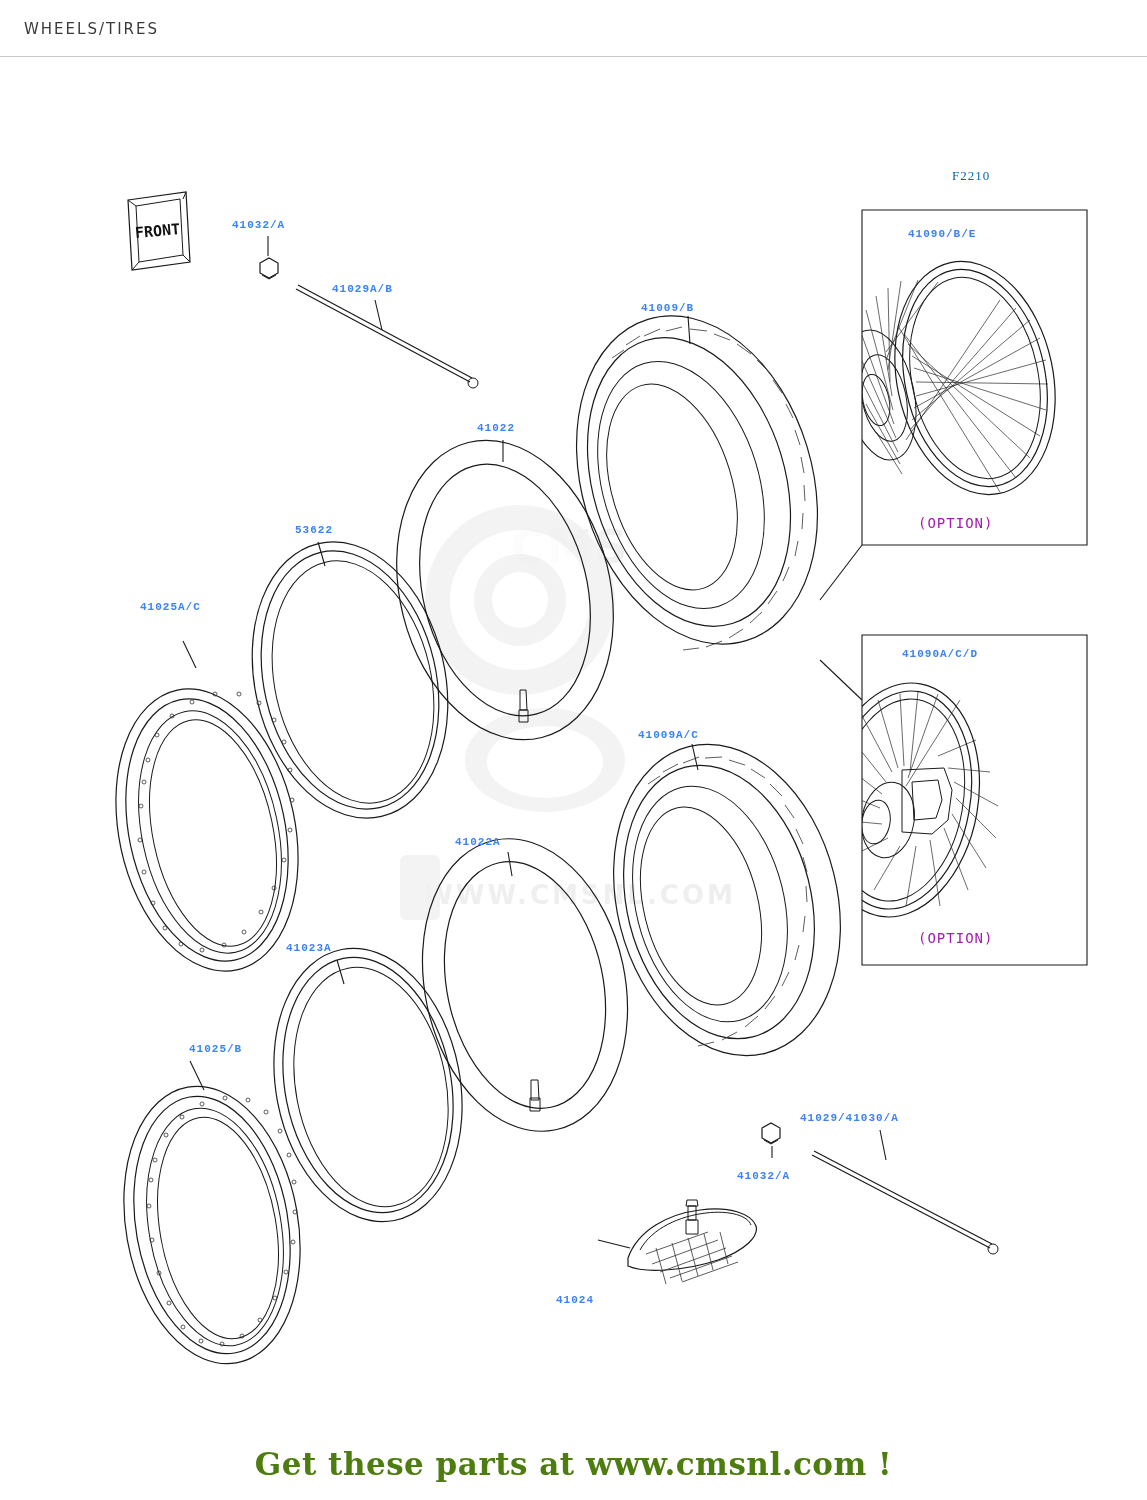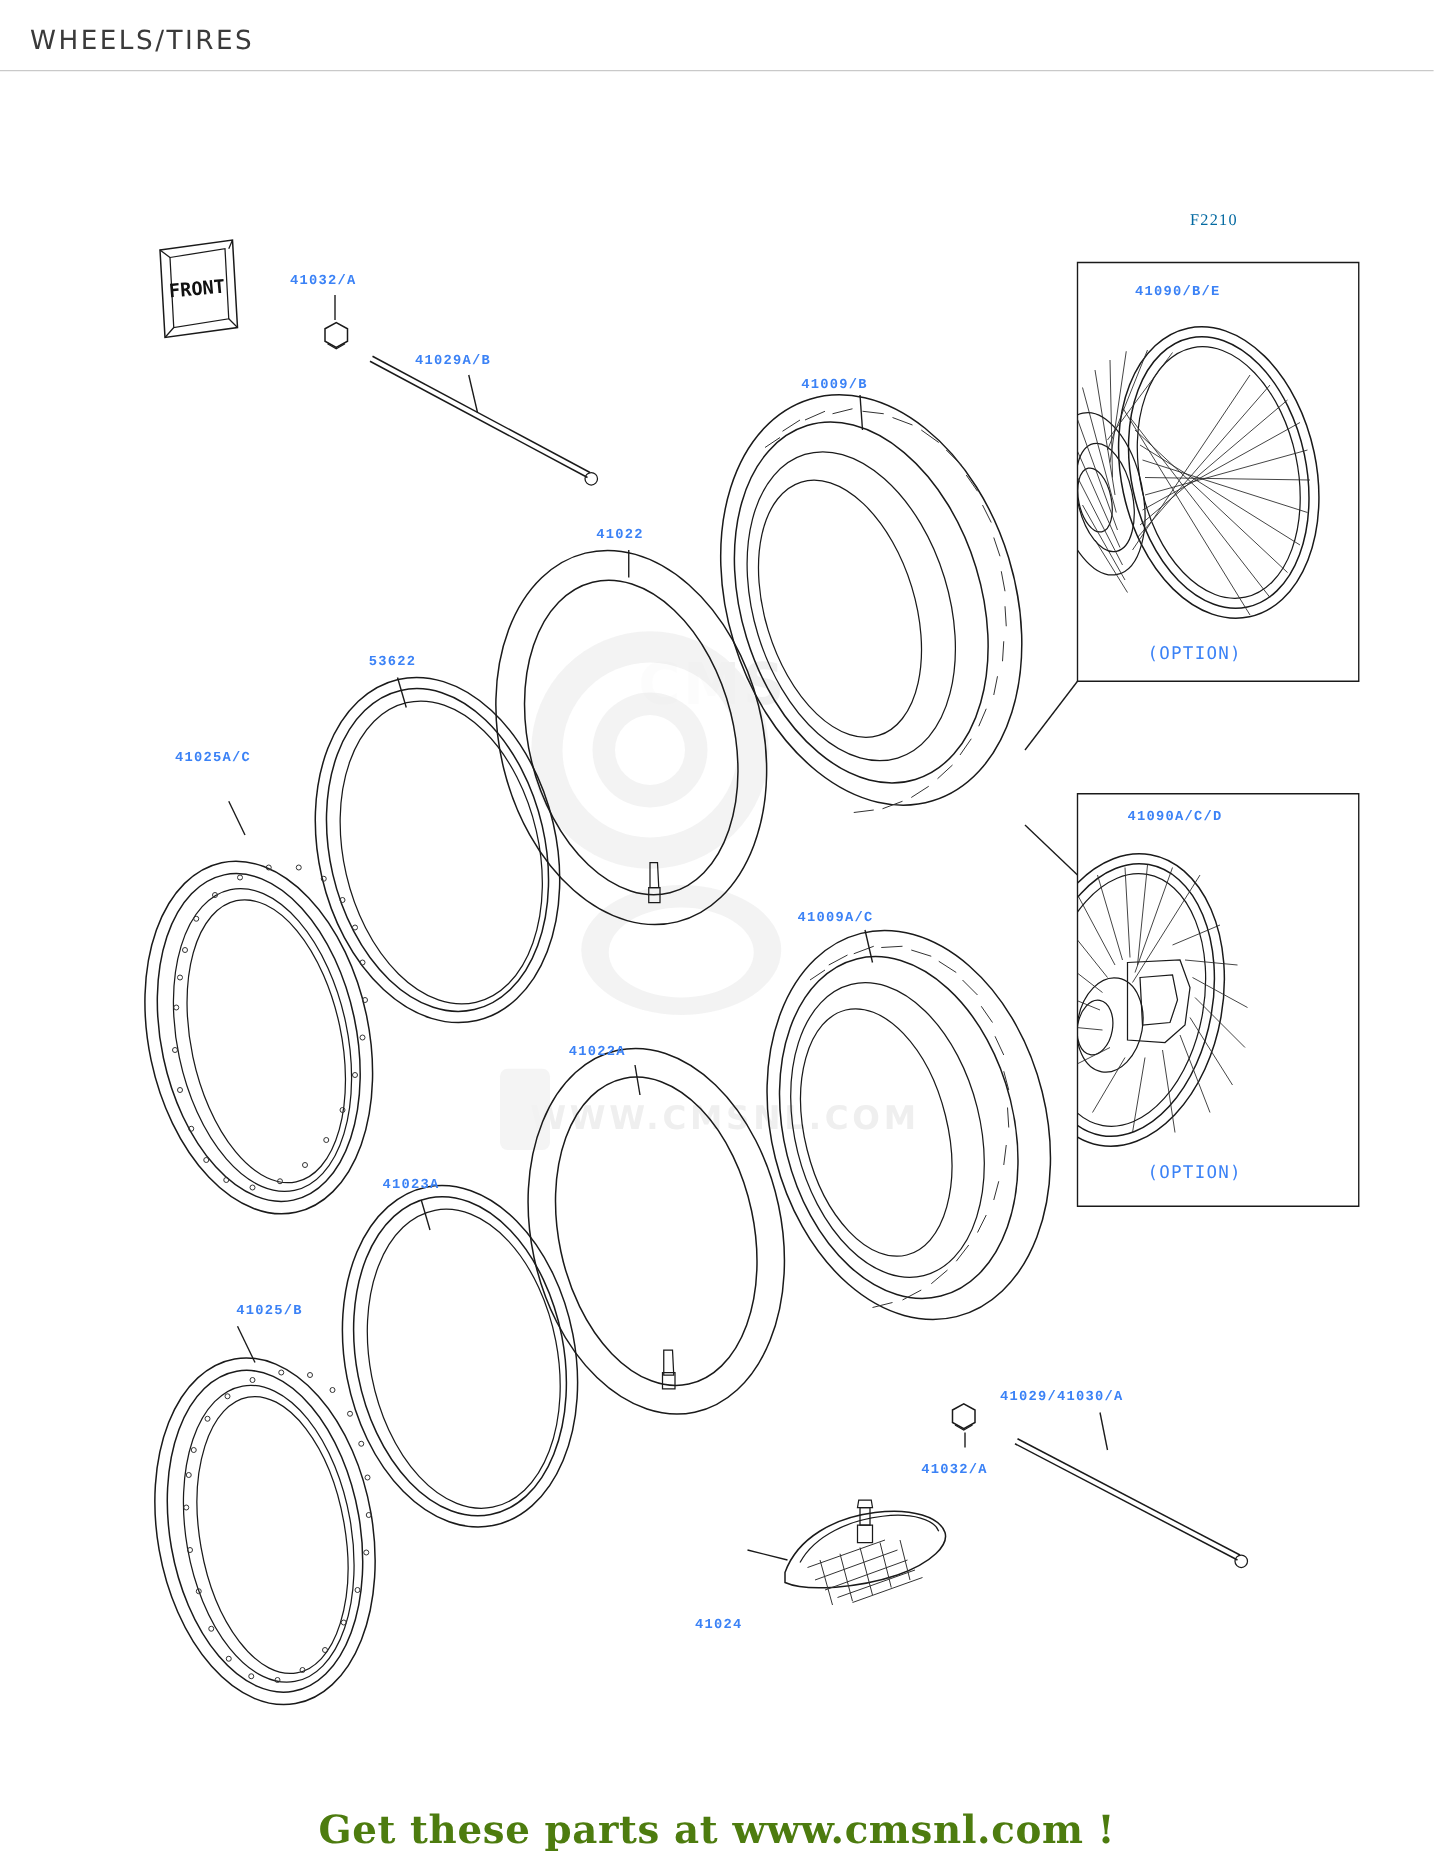--- a/index.html
+++ b/index.html
@@ -18,21 +18,21 @@
   #page {
     position: relative;
     width: 1147px;
     height: 1500px;
   }
   .title {
     position: absolute;
     left: 24px;
     top: 20px;
     font-family: "DejaVu Sans", sans-serif;
-    font-size: 21px;
+    font-size: 15px;
     letter-spacing: 2px;
     color: #3a3a3a;
   }
   .rule {
     position: absolute;
     left: 0;
     top: 56px;
     width: 1147px;
     height: 1px;
     background: #c9c9c9;
@@ -44,21 +44,21 @@
     font-weight: bold;
     letter-spacing: 1px;
     color: #3b82f6;
     white-space: nowrap;
   }
   .option-label {
     position: absolute;
     font-family: "DejaVu Sans Mono", monospace;
     font-size: 14px;
     letter-spacing: 1px;
-    color: #3b82f6;
+    color: #a21caf;
     white-space: nowrap;
   }
   .sheetcode {
     position: absolute;
     font-family: Liberation Serif, serif;
     font-size: 13px;
     letter-spacing: 1px;
     color: #0369a1;
   }
   .footer {
@@ -366,20 +366,20 @@
   <div class="option-label" style="left:918px; top:930px;">(OPTION)</div>
 
   <div class="label" style="left:232px; top:219px;">41032/A</div>
   <div class="label" style="left:332px; top:283px;">41029A/B</div>
   <div class="label" style="left:641px; top:302px;">41009/B</div>
   <div class="label" style="left:477px; top:422px;">41022</div>
   <div class="label" style="left:295px; top:524px;">53622</div>
   <div class="label" style="left:140px; top:601px;text-align:center;">41025A/C</div>
   <div class="label" style="left:638px; top:729px;">41009A/C</div>
   <div class="label" style="left:455px; top:836px;">41022A</div>
-  <div class="label" style="left:306px; top:942px;">41023A</div>
+  <div class="label" style="left:286px; top:942px;">41023A</div>
   <div class="label" style="left:148px; top:1043px;margin-left:41px;">41025/B</div>
   <div class="label" style="left:800px; top:1112px;">41029/41030/A</div>
   <div class="label" style="left:737px; top:1170px;">41032/A</div>
   <div class="label" style="left:556px; top:1294px;">41024</div>
 
   <div class="footer">Get these parts at www.cmsnl.com !</div>
 </div>
 
 </body></html>

